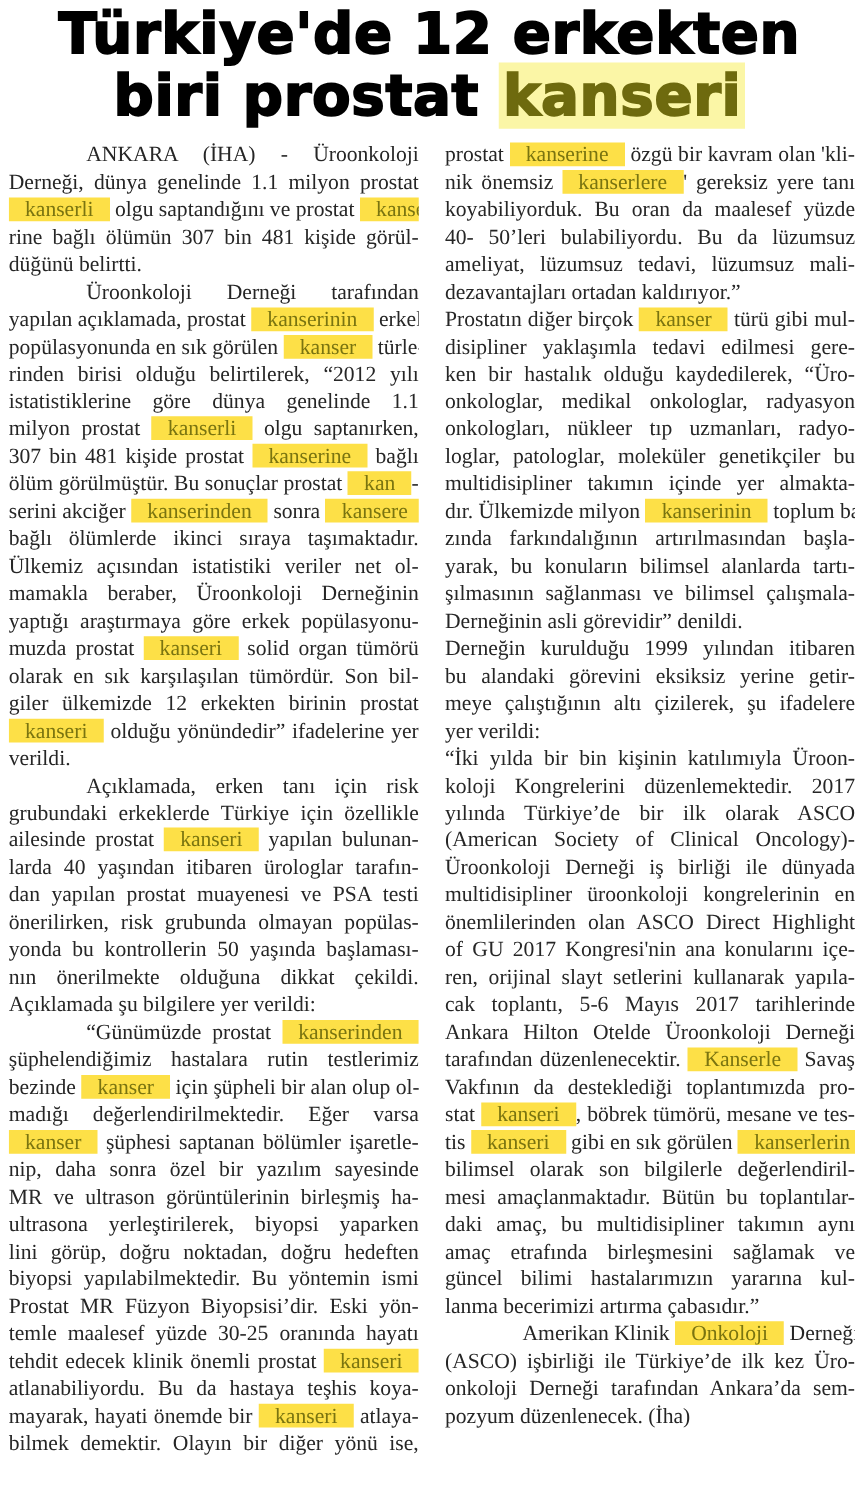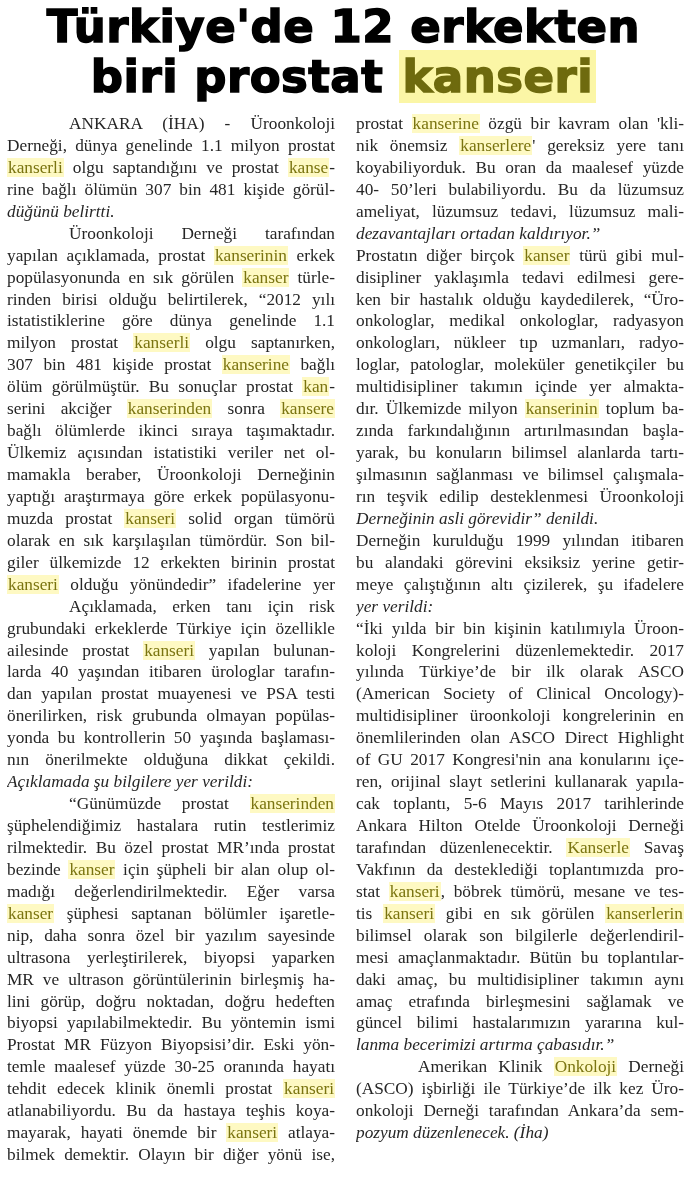--- a/index.html
+++ b/index.html
@@ -21,23 +21,23 @@
   .col {
     position: absolute; top: 113px;
     font-family: "Liberation Serif", serif; font-size: 17.3px; color: #262626;
   }
   .col-left { left: 7px; width: 328px; }
   .col-right { left: 356px; width: 328px; }
   .ln {
     display: block; height: 21.95px; line-height: 21.95px; white-space: nowrap;
     text-align: justify; text-align-last: justify; overflow: hidden;
   }
-  .ln.last { text-align-last: left; font-style: italic; }
+  .ln.last { text-align-last: left; }
   .ln.indent { padding-left: 62px; }
-  .hl { background: #fef9c3; color: #7a7410; padding: 0 1px; }
+  .hl { background: #fde047; color: #7a7410; padding: 0 13px; }
 </style>
 </head>
 <body>
 
 <div class="headline">
   <span class="line line1">Türkiye'de 12 erkekten</span>
   <span class="line line2"><span>biri prostat </span><span class="hl-big">kanseri</span></span>
 </div>
 
 <div class="col col-left" id="col-left">
@@ -56,38 +56,38 @@
     <span class="ln"><span>ölüm görülmüştür. Bu sonuçlar prostat </span><span class="hl">kan</span><span>-</span></span>
     <span class="ln"><span>serini akciğer </span><span class="hl">kanserinden</span><span> sonra </span><span class="hl">kansere</span></span>
     <span class="ln"><span>bağlı ölümlerde ikinci sıraya taşımaktadır.</span></span>
     <span class="ln"><span>Ülkemiz açısından istatistiki veriler net ol-</span></span>
     <span class="ln"><span>mamakla beraber, Üroonkoloji Derneğinin</span></span>
     <span class="ln"><span>yaptığı araştırmaya göre erkek popülasyonu-</span></span>
     <span class="ln"><span>muzda prostat </span><span class="hl">kanseri</span><span> solid organ tümörü</span></span>
     <span class="ln"><span>olarak en sık karşılaşılan tümördür. Son bil-</span></span>
     <span class="ln"><span>giler ülkemizde 12 erkekten birinin prostat</span></span>
     <span class="ln"><span class="hl">kanseri</span><span> olduğu yönündedir” ifadelerine yer</span></span>
+    <span class="ln last"><span>verildi.</span></span>
     <span class="ln indent"><span>Açıklamada, erken tanı için risk</span></span>
     <span class="ln"><span>grubundaki erkeklerde Türkiye için özellikle</span></span>
     <span class="ln"><span>ailesinde prostat </span><span class="hl">kanseri</span><span> yapılan bulunan-</span></span>
     <span class="ln"><span>larda 40 yaşından itibaren ürologlar tarafın-</span></span>
     <span class="ln"><span>dan yapılan prostat muayenesi ve PSA testi</span></span>
     <span class="ln"><span>önerilirken, risk grubunda olmayan popülas-</span></span>
     <span class="ln"><span>yonda bu kontrollerin 50 yaşında başlaması-</span></span>
     <span class="ln"><span>nın önerilmekte olduğuna dikkat çekildi.</span></span>
     <span class="ln last"><span>Açıklamada şu bilgilere yer verildi:</span></span>
     <span class="ln indent"><span>“Günümüzde prostat </span><span class="hl">kanserinden</span></span>
     <span class="ln"><span>şüphelendiğimiz hastalara rutin testlerimiz</span></span>
-    <span class="ln"><span>rilmektedir. Bu özel prostat MR’ında prostat</span></span>
     <span class="ln"><span>bezinde </span><span class="hl">kanser</span><span> için şüpheli bir alan olup ol-</span></span>
     <span class="ln"><span>madığı değerlendirilmektedir. Eğer varsa</span></span>
     <span class="ln"><span class="hl">kanser</span><span> şüphesi saptanan bölümler işaretle-</span></span>
     <span class="ln"><span>nip, daha sonra özel bir yazılım sayesinde</span></span>
+    <span class="ln"><span>MR ve ultrason görüntülerinin birleşmiş ha-</span></span>
     <span class="ln"><span>ultrasona yerleştirilerek, biyopsi yaparken</span></span>
-    <span class="ln"><span>MR ve ultrason görüntülerinin birleşmiş ha-</span></span>
     <span class="ln"><span>lini görüp, doğru noktadan, doğru hedeften</span></span>
     <span class="ln"><span>biyopsi yapılabilmektedir. Bu yöntemin ismi</span></span>
     <span class="ln"><span>Prostat MR Füzyon Biyopsisi’dir. Eski yön-</span></span>
     <span class="ln"><span>temle maalesef yüzde 30-25 oranında hayatı</span></span>
     <span class="ln"><span>tehdit edecek klinik önemli prostat </span><span class="hl">kanseri</span></span>
     <span class="ln"><span>atlanabiliyordu. Bu da hastaya teşhis koya-</span></span>
     <span class="ln"><span>mayarak, hayati önemde bir </span><span class="hl">kanseri</span><span> atlaya-</span></span>
     <span class="ln"><span>bilmek demektir. Olayın bir diğer yönü ise,</span></span>
   </div>
 <div class="col col-right" id="col-right">
@@ -101,30 +101,30 @@
     <span class="ln"><span>disipliner yaklaşımla tedavi edilmesi gere-</span></span>
     <span class="ln"><span>ken bir hastalık olduğu kaydedilerek, “Üro-</span></span>
     <span class="ln"><span>onkologlar, medikal onkologlar, radyasyon</span></span>
     <span class="ln"><span>onkologları, nükleer tıp uzmanları, radyo-</span></span>
     <span class="ln"><span>loglar, patologlar, moleküler genetikçiler bu</span></span>
     <span class="ln"><span>multidisipliner takımın içinde yer almakta-</span></span>
     <span class="ln"><span>dır. Ülkemizde milyon </span><span class="hl">kanserinin</span><span> toplum ba-</span></span>
     <span class="ln"><span>zında farkındalığının artırılmasından başla-</span></span>
     <span class="ln"><span>yarak, bu konuların bilimsel alanlarda tartı-</span></span>
     <span class="ln"><span>şılmasının sağlanması ve bilimsel çalışmala-</span></span>
-    <span class="ln"><span>rın teşvik edilip desteklenmesi Üroonkoloji</span></span>
     <span class="ln last"><span>Derneğinin asli görevidir” denildi.</span></span>
     <span class="ln"><span>Derneğin kurulduğu 1999 yılından itibaren</span></span>
     <span class="ln"><span>bu alandaki görevini eksiksiz yerine getir-</span></span>
     <span class="ln"><span>meye çalıştığının altı çizilerek, şu ifadelere</span></span>
     <span class="ln last"><span>yer verildi:</span></span>
     <span class="ln"><span>“İki yılda bir bin kişinin katılımıyla Üroon-</span></span>
     <span class="ln"><span>koloji Kongrelerini düzenlemektedir. 2017</span></span>
     <span class="ln"><span>yılında Türkiye’de bir ilk olarak ASCO</span></span>
     <span class="ln"><span>(American Society of Clinical Oncology)-</span></span>
+    <span class="ln"><span>Üroonkoloji Derneği iş birliği ile dünyada</span></span>
     <span class="ln"><span>multidisipliner üroonkoloji kongrelerinin en</span></span>
     <span class="ln"><span>önemlilerinden olan ASCO Direct Highlight</span></span>
     <span class="ln"><span>of GU 2017 Kongresi'nin ana konularını içe-</span></span>
     <span class="ln"><span>ren, orijinal slayt setlerini kullanarak yapıla-</span></span>
     <span class="ln"><span>cak toplantı, 5-6 Mayıs 2017 tarihlerinde</span></span>
     <span class="ln"><span>Ankara Hilton Otelde Üroonkoloji Derneği</span></span>
     <span class="ln"><span>tarafından düzenlenecektir. </span><span class="hl">Kanserle</span><span> Savaş</span></span>
     <span class="ln"><span>Vakfının da desteklediği toplantımızda pro-</span></span>
     <span class="ln"><span>stat </span><span class="hl">kanseri</span><span>, böbrek tümörü, mesane ve tes-</span></span>
     <span class="ln"><span>tis </span><span class="hl">kanseri</span><span> gibi en sık görülen </span><span class="hl">kanserlerin</span></span>

